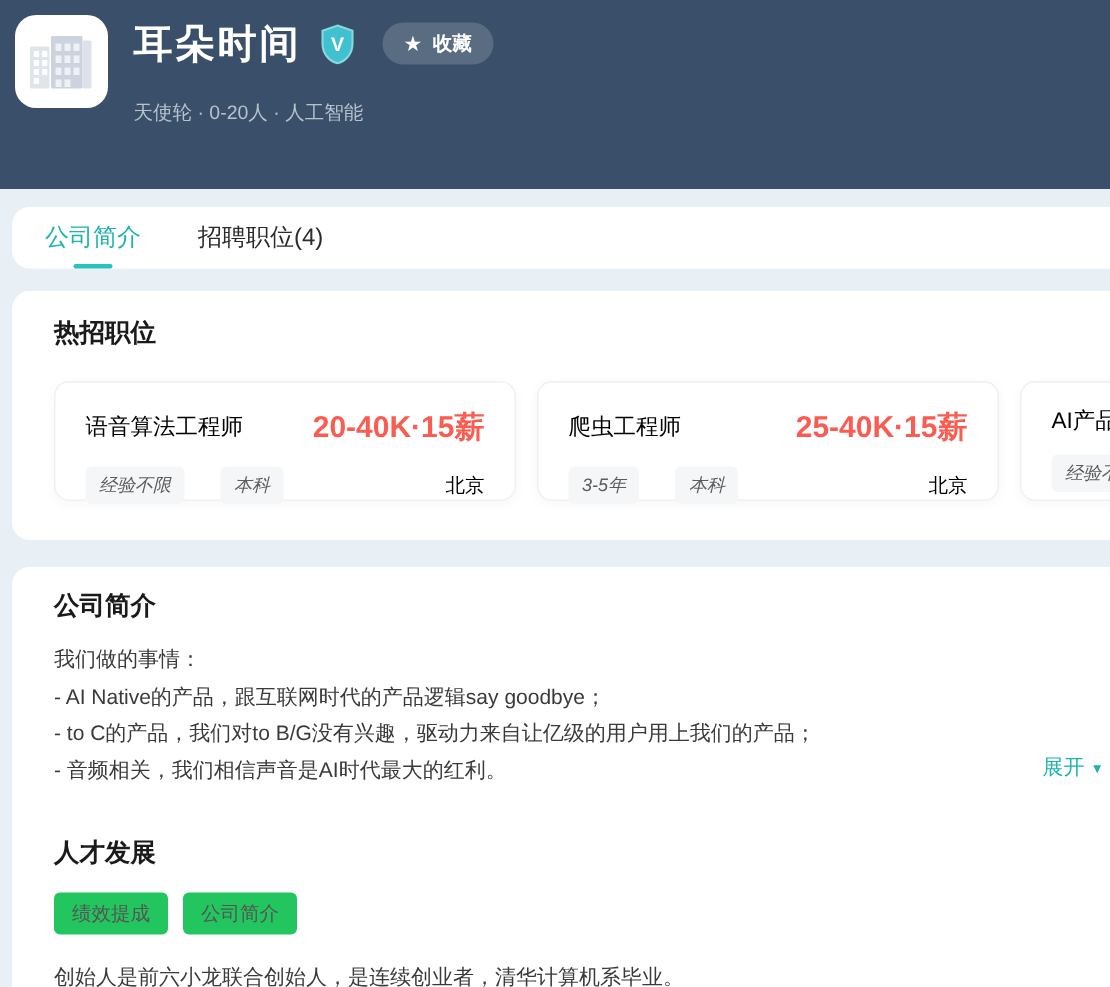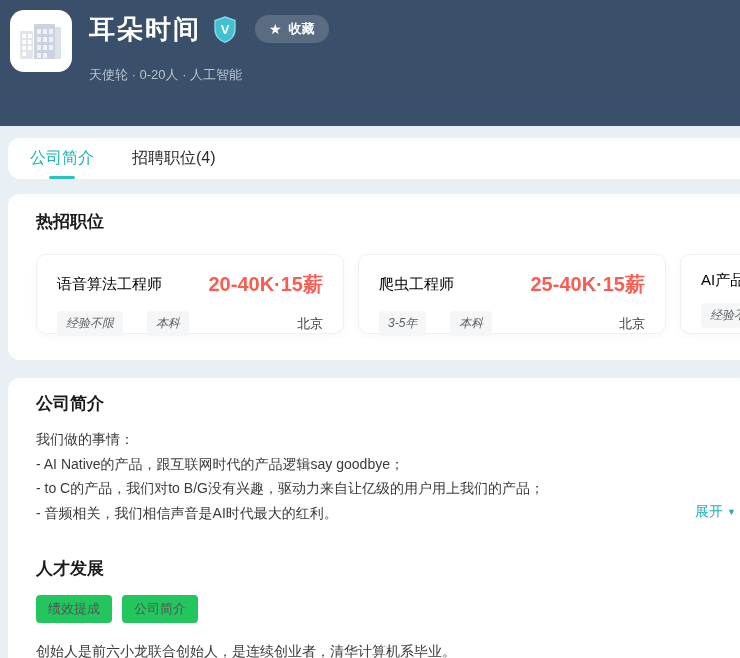--- a/index.html
+++ b/index.html
@@ -72,21 +72,21 @@
   }
   .job-top { display: flex; justify-content: space-between; align-items: center; }
   .job-title { font-size: 15px; color: #000000; font-weight: 500; }
   .job-salary { font-size: 20px; color: #fa5c51; font-weight: 600; }
   .job-bottom { display: flex; justify-content: space-between; align-items: center; margin-top: 13px; }
   .job-tags { display: flex; gap: 24px; font-style: italic; }
   .job-tag {
     background: #f5f6f7; color: #5c5c5c; font-size: 12px;
     padding: 4px 9px; border-radius: 4px; white-space: nowrap;
   }
-  .job-city { font-size: 13px; color: #404040; }
+  .job-city { font-size: 13px; color: #000000; }
 
   
   .main-card { margin-top: 18px; padding: 14px 28px 60px; min-height: 330px; }
   .intro-block { margin-top: 12px; position: relative; }
   .intro-line { font-size: 14px; color: #3a3a3a; line-height: 24.5px; }
   .expand-link {
     position: absolute; right: 6px; bottom: 4px;
     color: #1cb3ae; font-size: 14px; cursor: pointer;
     display: flex; align-items: center; gap: 4px;
   }

